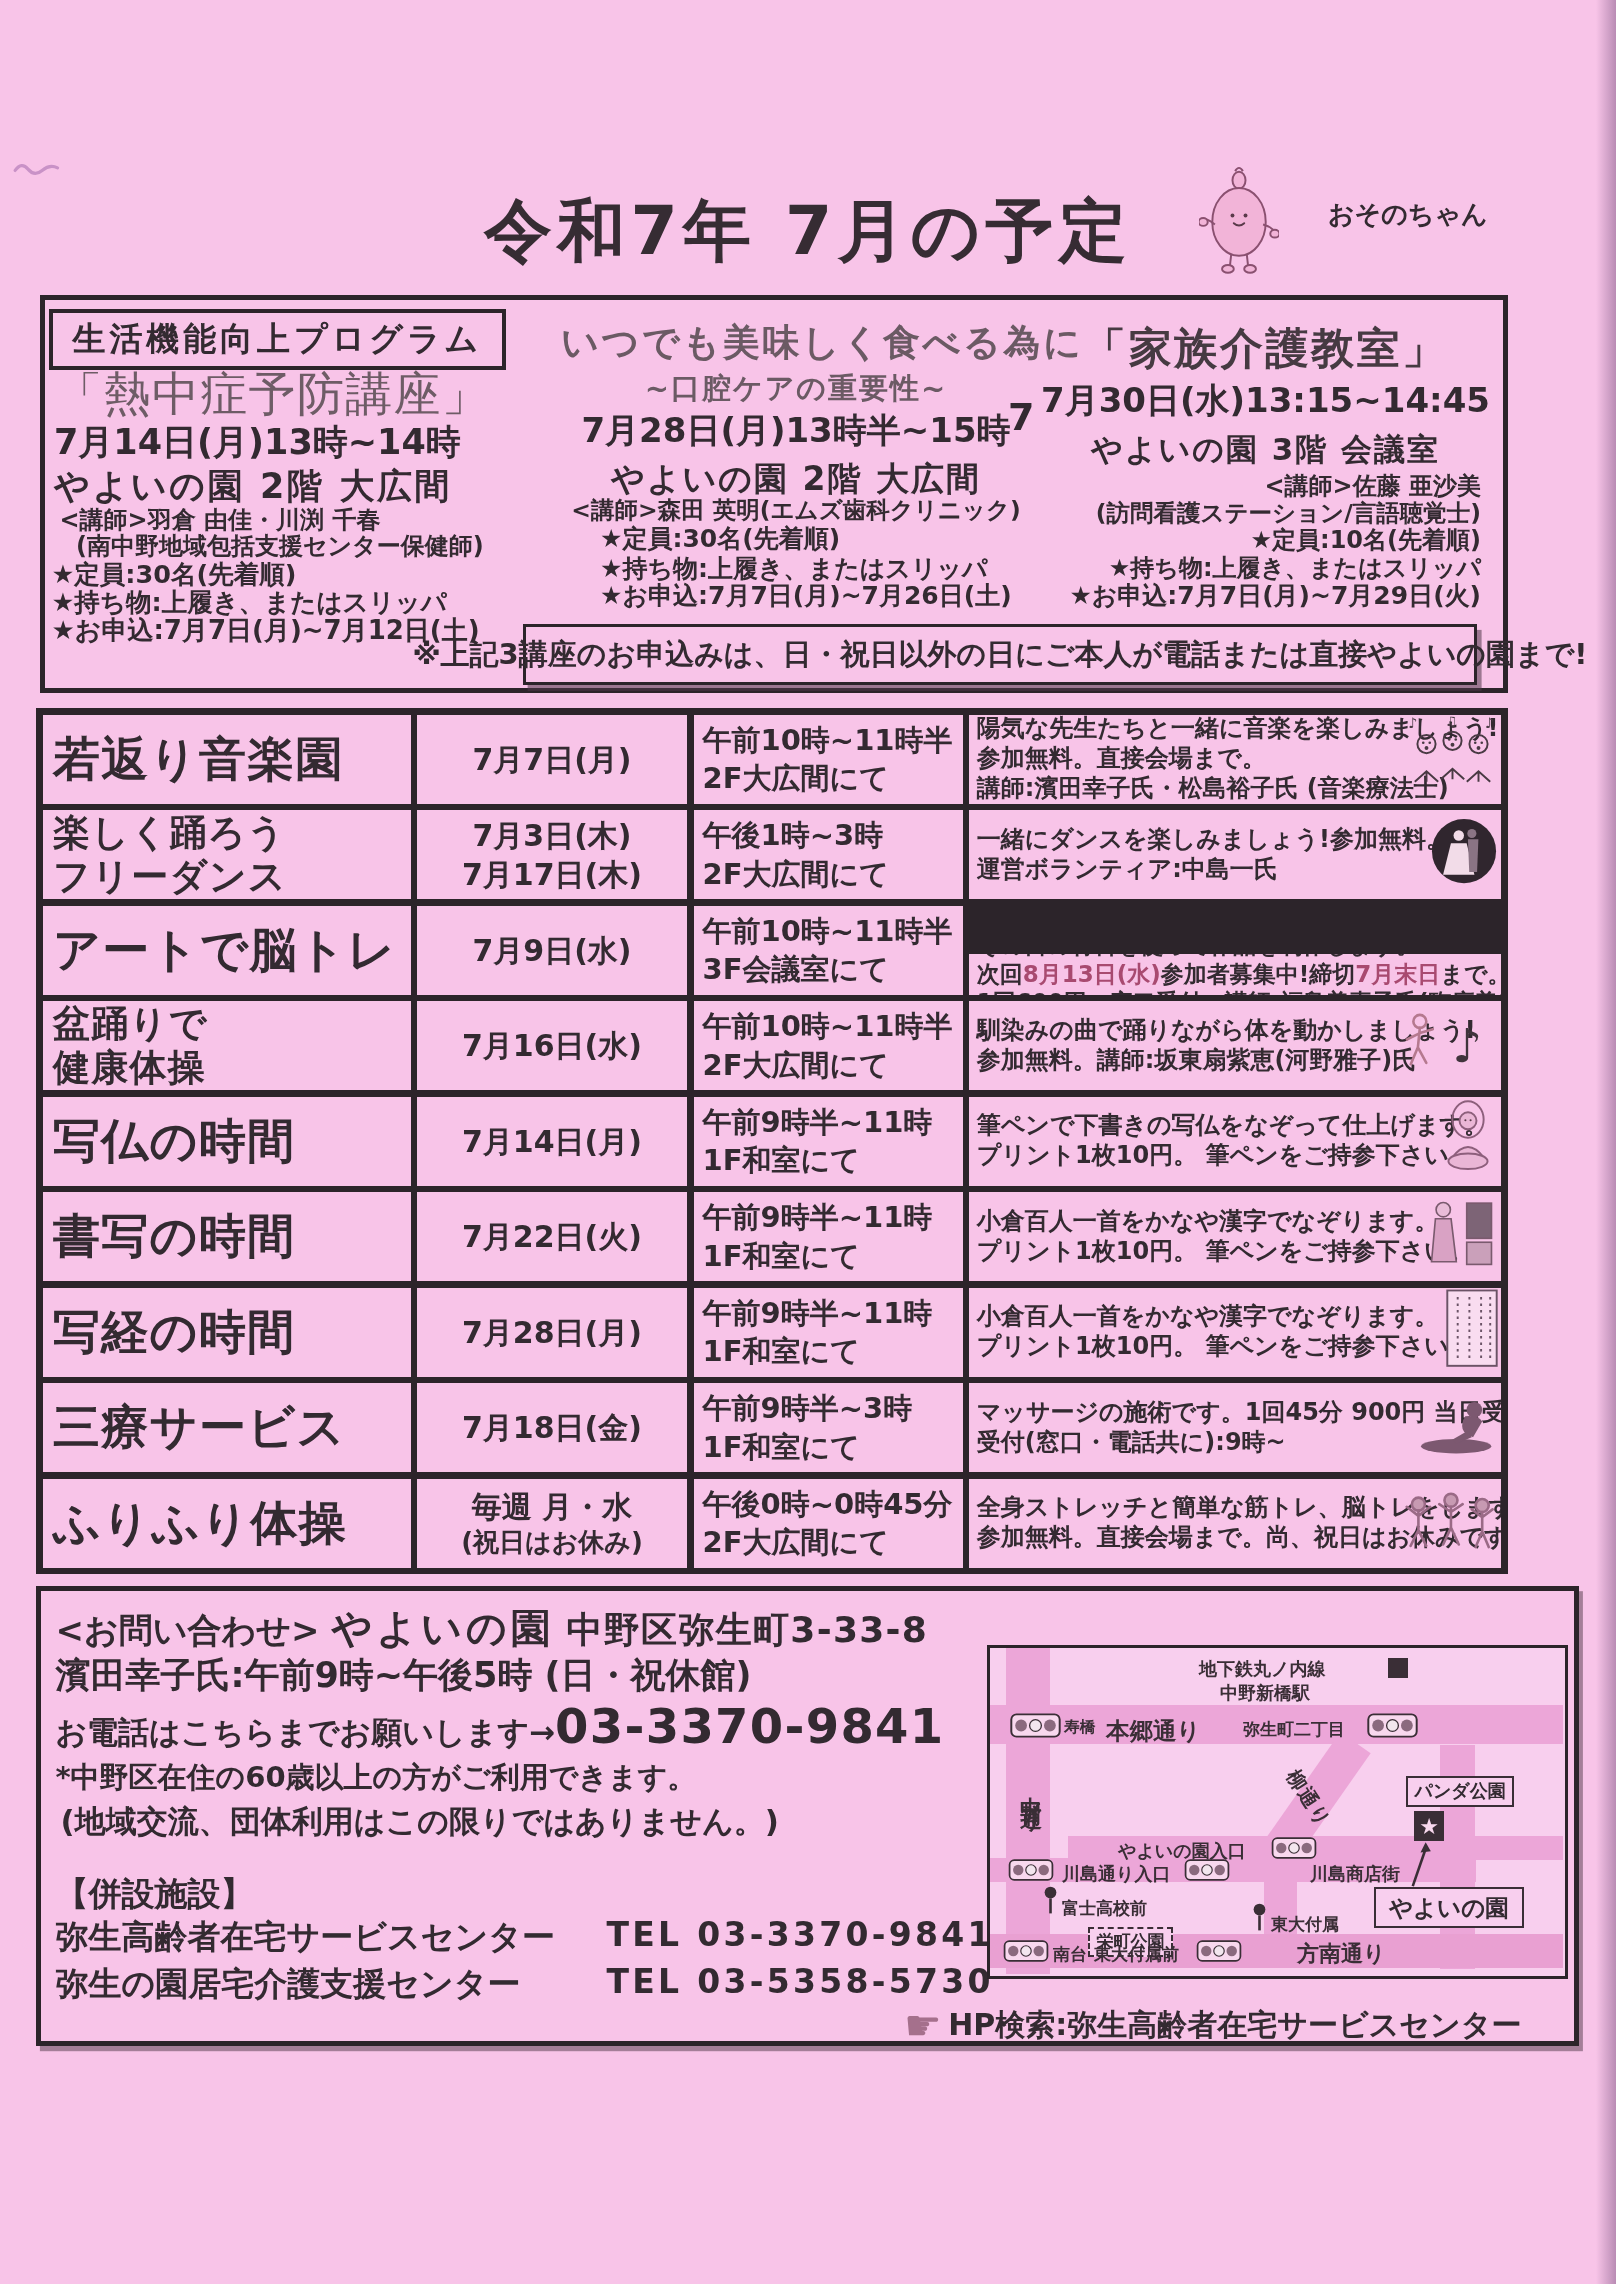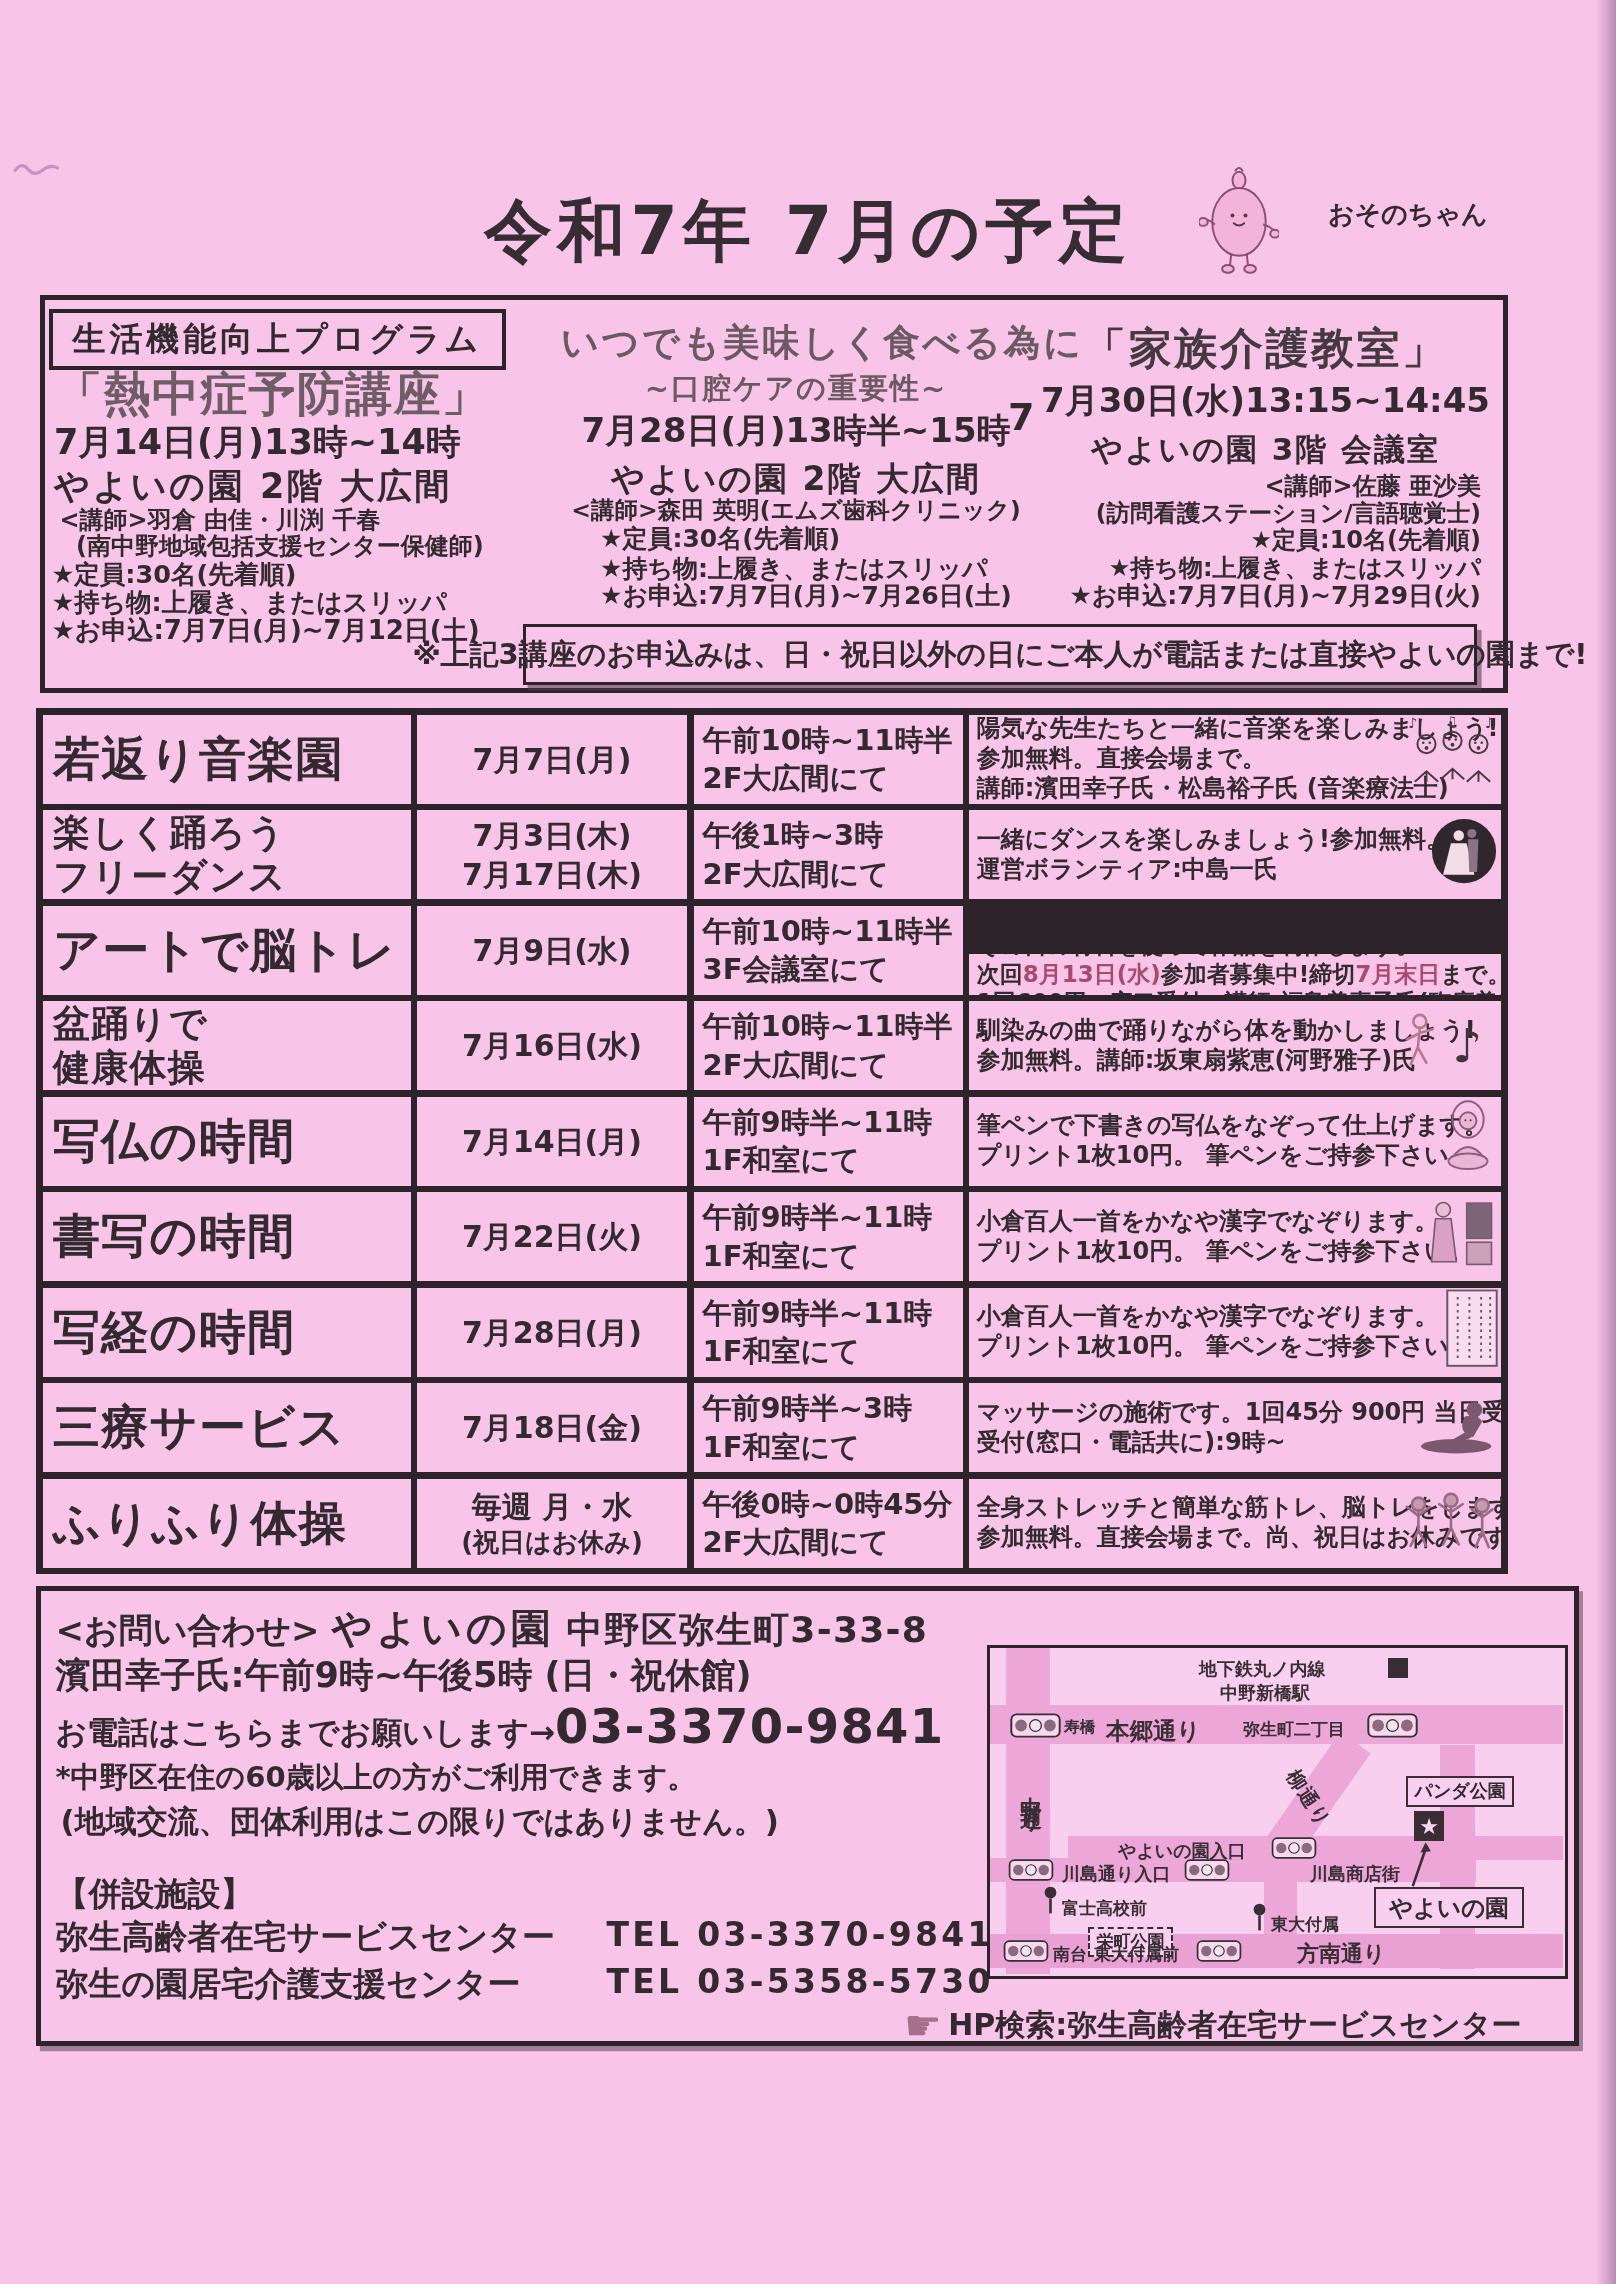--- a/index.html
+++ b/index.html
@@ -11,21 +11,21 @@
   #mascot{left:1199px;top:162px;}
   #mascot-label{left:1297px;top:197px;font-size:26px;font-weight:600;margin-left:31px;}
   #pen-artifact{left:11.7px;top:155px;opacity:.65;}
   #scan-edge{left:1596px;top:0;width:20px;height:2284px;
              background:linear-gradient(to right,rgba(150,90,140,0),#b98cb4);}
   
   #programs{left:40px;top:295px;width:1468px;height:398px;border:5.9px solid #2c242a;box-sizing:border-box;}
   #tag-box{left:3.9px;top:9px;border:4.6px solid #2c242a;padding:3.9px 19.6px;font-size:33px;font-weight:800;letter-spacing:3.9px;background:#f8c4e8;}
   .p-line{position:absolute;white-space:nowrap;}
   
-  .c1-title{left:10.4px;top:63px;font-size:47px;font-weight:700;color:#6e5c66;letter-spacing:1.3px;}
+  .c1-title{left:10.4px;top:63px;font-size:47px;font-weight:400;color:#6e5c66;letter-spacing:1.3px;}
   .c1-date{left:9px;top:119px;font-size:35px;font-weight:800;}
   .c1-place{left:9px;top:163px;font-size:35px;font-weight:800;letter-spacing:2.6px;}
   .c1-lect{left:6.5px;top:204px;font-size:24px;font-weight:600;margin-left:8px;}
   .c1-note{left:31px;top:230px;font-size:24px;font-weight:600;}
   .c1-s1{left:6.5px;top:257px;font-size:25.5px;font-weight:700;}
   .c1-s2{left:6.5px;top:285px;font-size:25.5px;font-weight:700;}
   .c1-s3{left:6.5px;top:313px;font-size:26px;font-weight:700;}
   
   .c2{width:470px;left:516px;text-align:center;}
   .c2-t1{top:18px;font-size:37px;font-weight:800;color:#6b5a64;letter-spacing:2.6px;}

